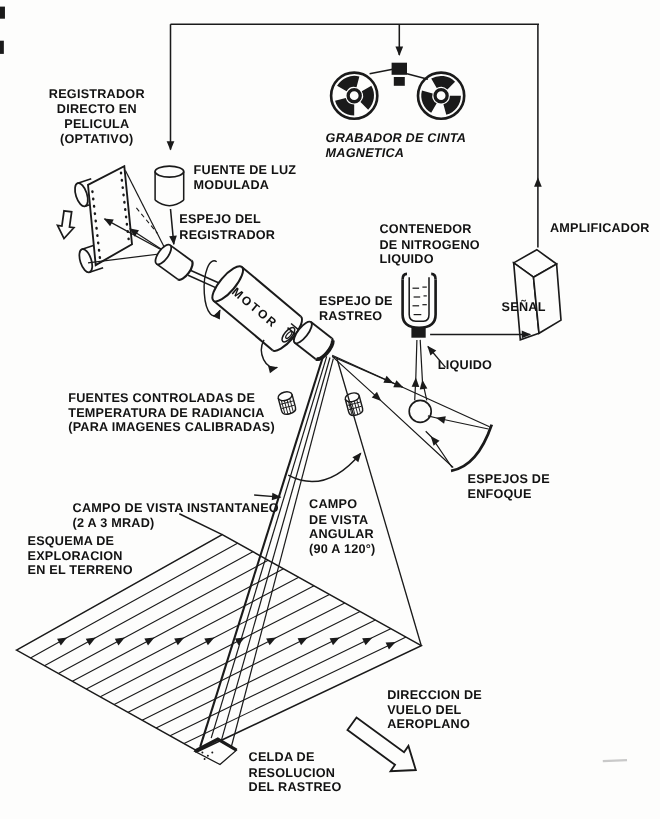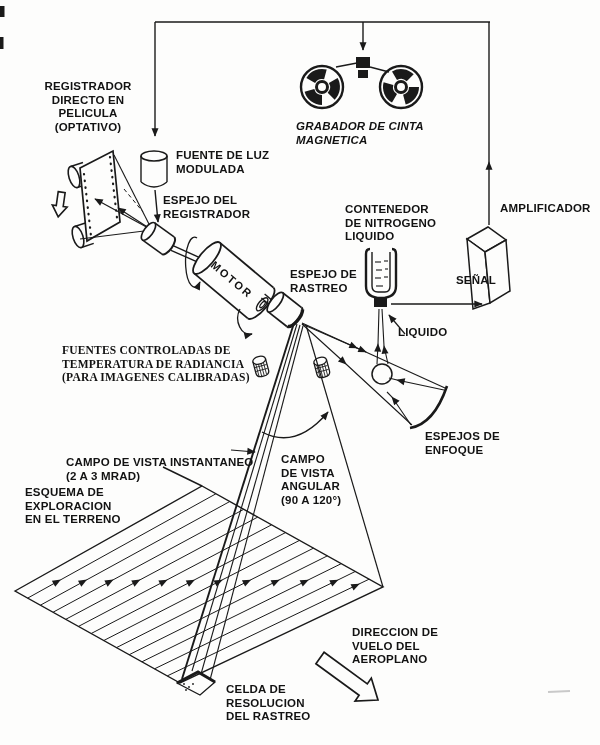--- a/index.html
+++ b/index.html
@@ -242,21 +242,21 @@
 <div class="lbl" style="left:296px;top:120px;font-style:italic;">GRABADOR DE CINTA
 MAGNETICA</div>
 <div class="lbl" style="left:290px;top:268px;">ESPEJO DE
 RASTREO</div>
 <div class="lbl" style="left:345px;top:203px;">CONTENEDOR
 DE NITROGENO
 LIQUIDO</div>
 <div class="lbl" style="left:500px;top:202px;">AMPLIFICADOR</div>
 <div class="lbl" style="left:417px;top:274px;margin-left:39px;">SEÑAL</div>
 <div class="lbl" style="left:398px;top:326px;">LIQUIDO</div>
-<div class="lbl" style="left:62px;top:344px;font-family:Liberation Serif, serif;">FUENTES CONTROLADAS DE
+<div class="lbl" style="left:62px;top:356px;">FUENTES CONTROLADAS DE
 TEMPERATURA DE RADIANCIA
 (PARA IMAGENES CALIBRADAS)</div>
 <div class="lbl" style="left:30px;top:456px;margin-left:36px;">CAMPO DE VISTA INSTANTANEO
 (2 A 3 MRAD)</div>
 <div class="lbl" style="left:281px;top:441px;margin-top:12px;">CAMPO
 DE VISTA
 ANGULAR
 (90 A 120°)</div>
 <div class="lbl" style="left:25px;top:486px;">ESQUEMA DE
 EXPLORACION

